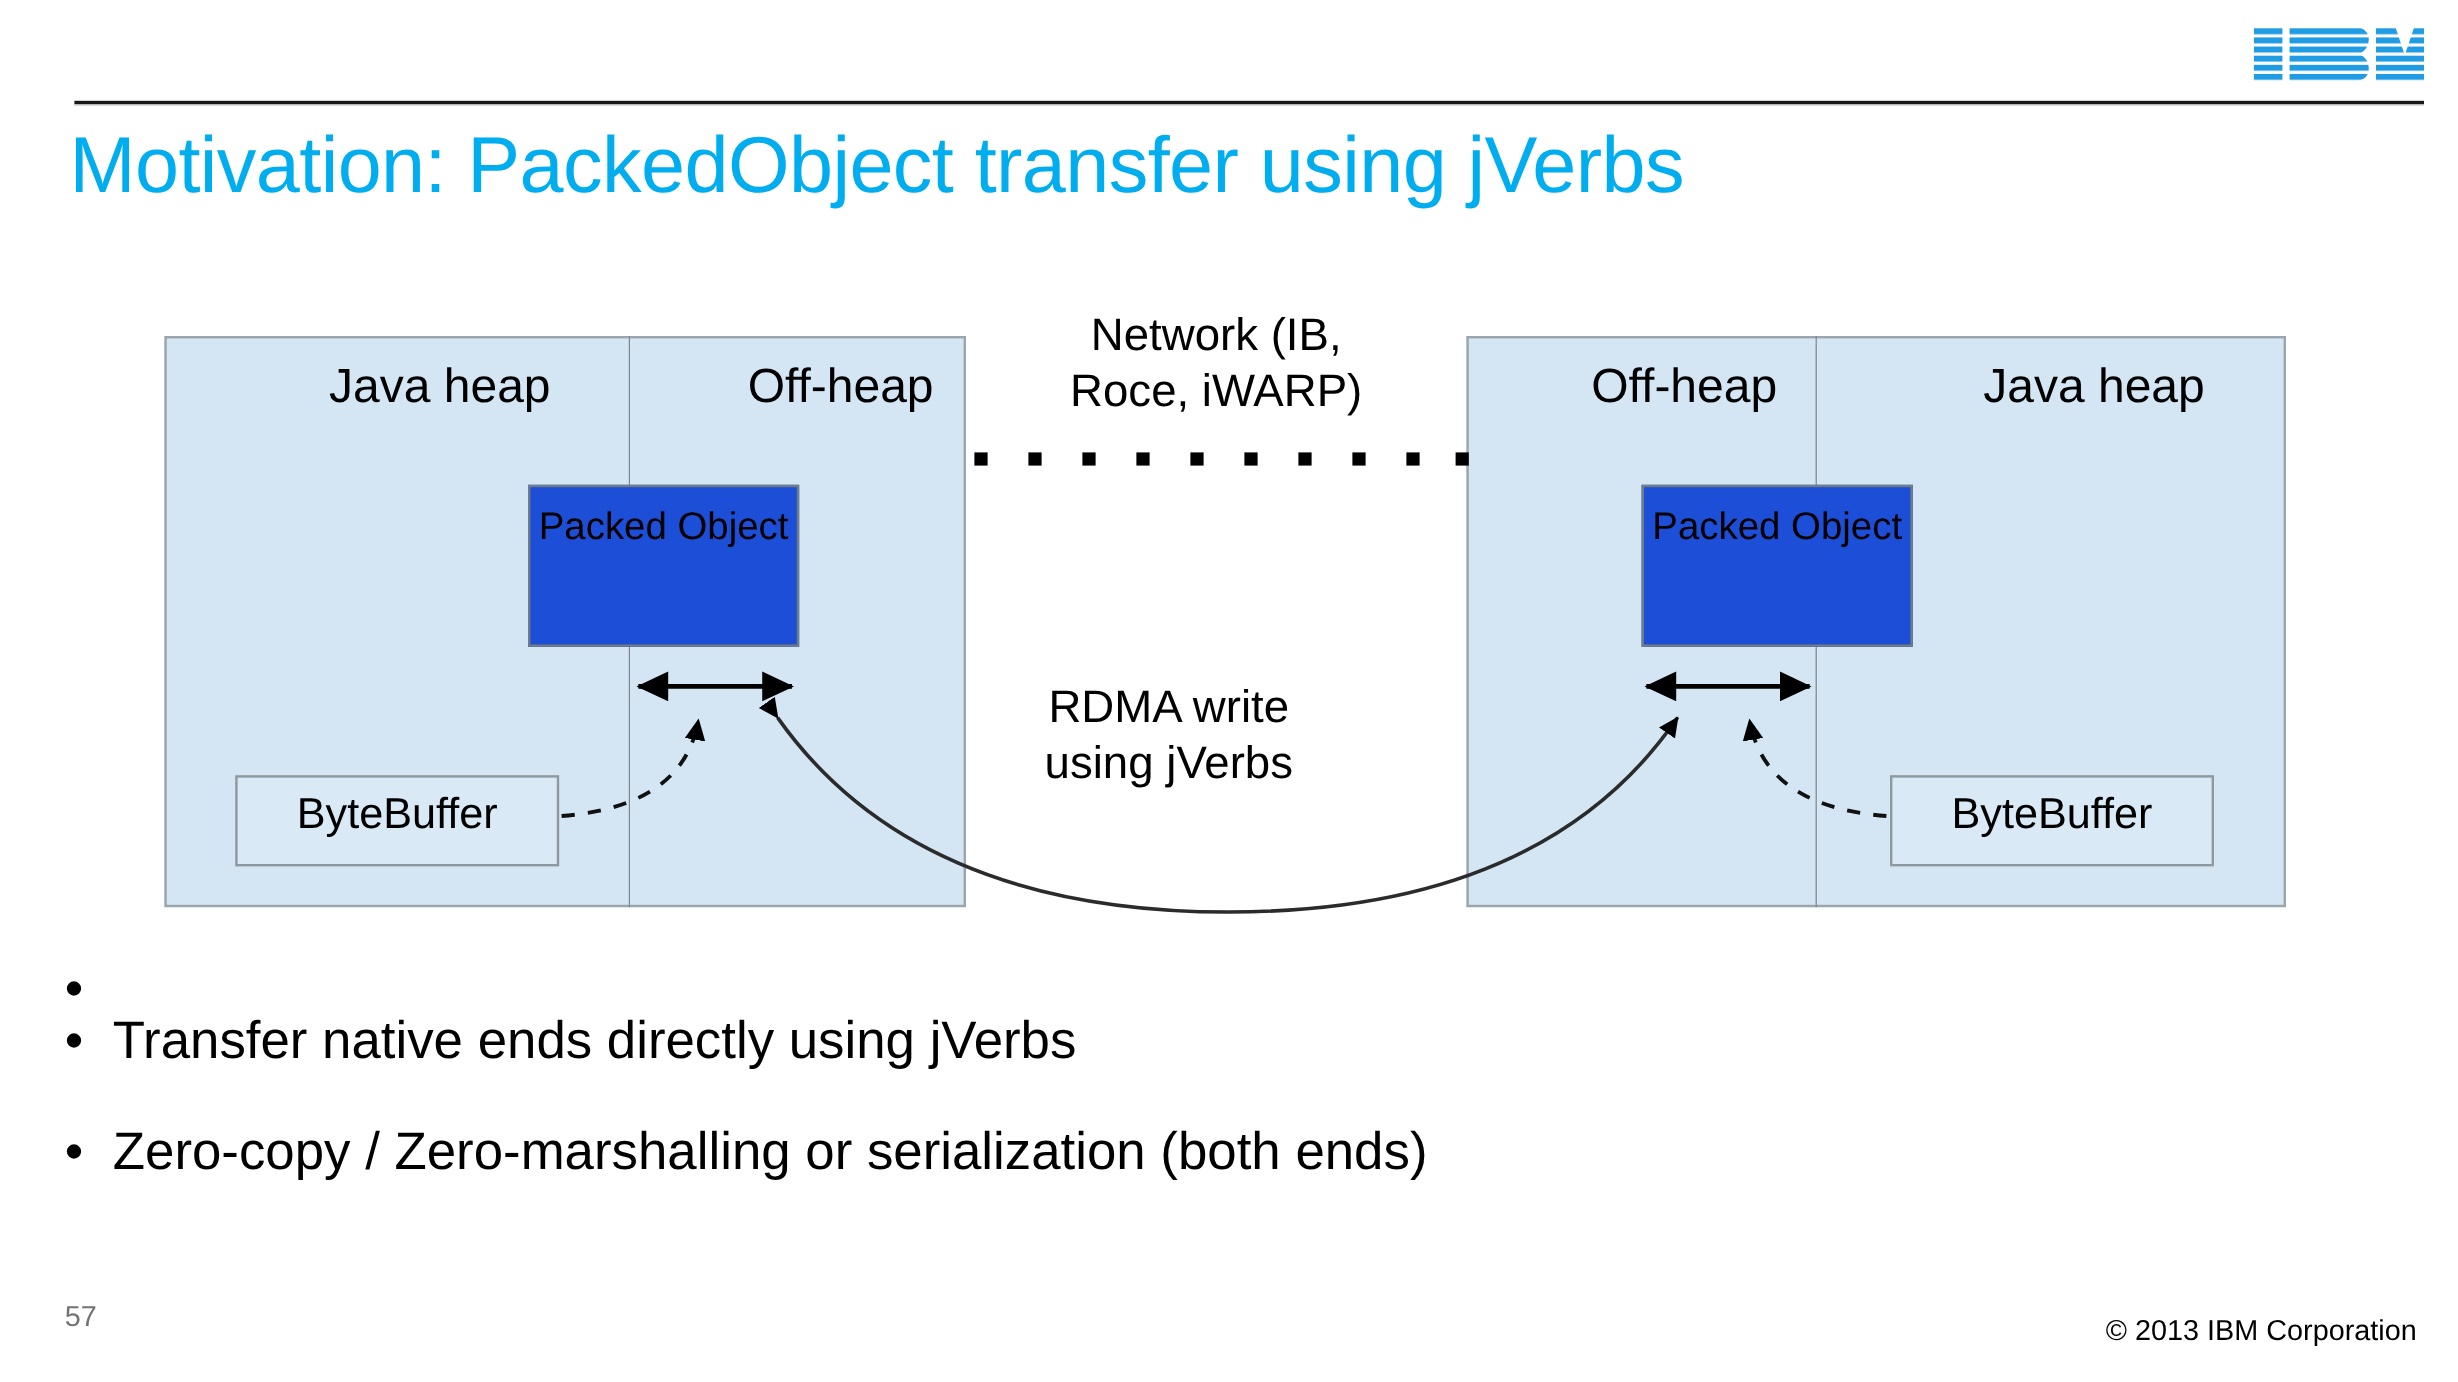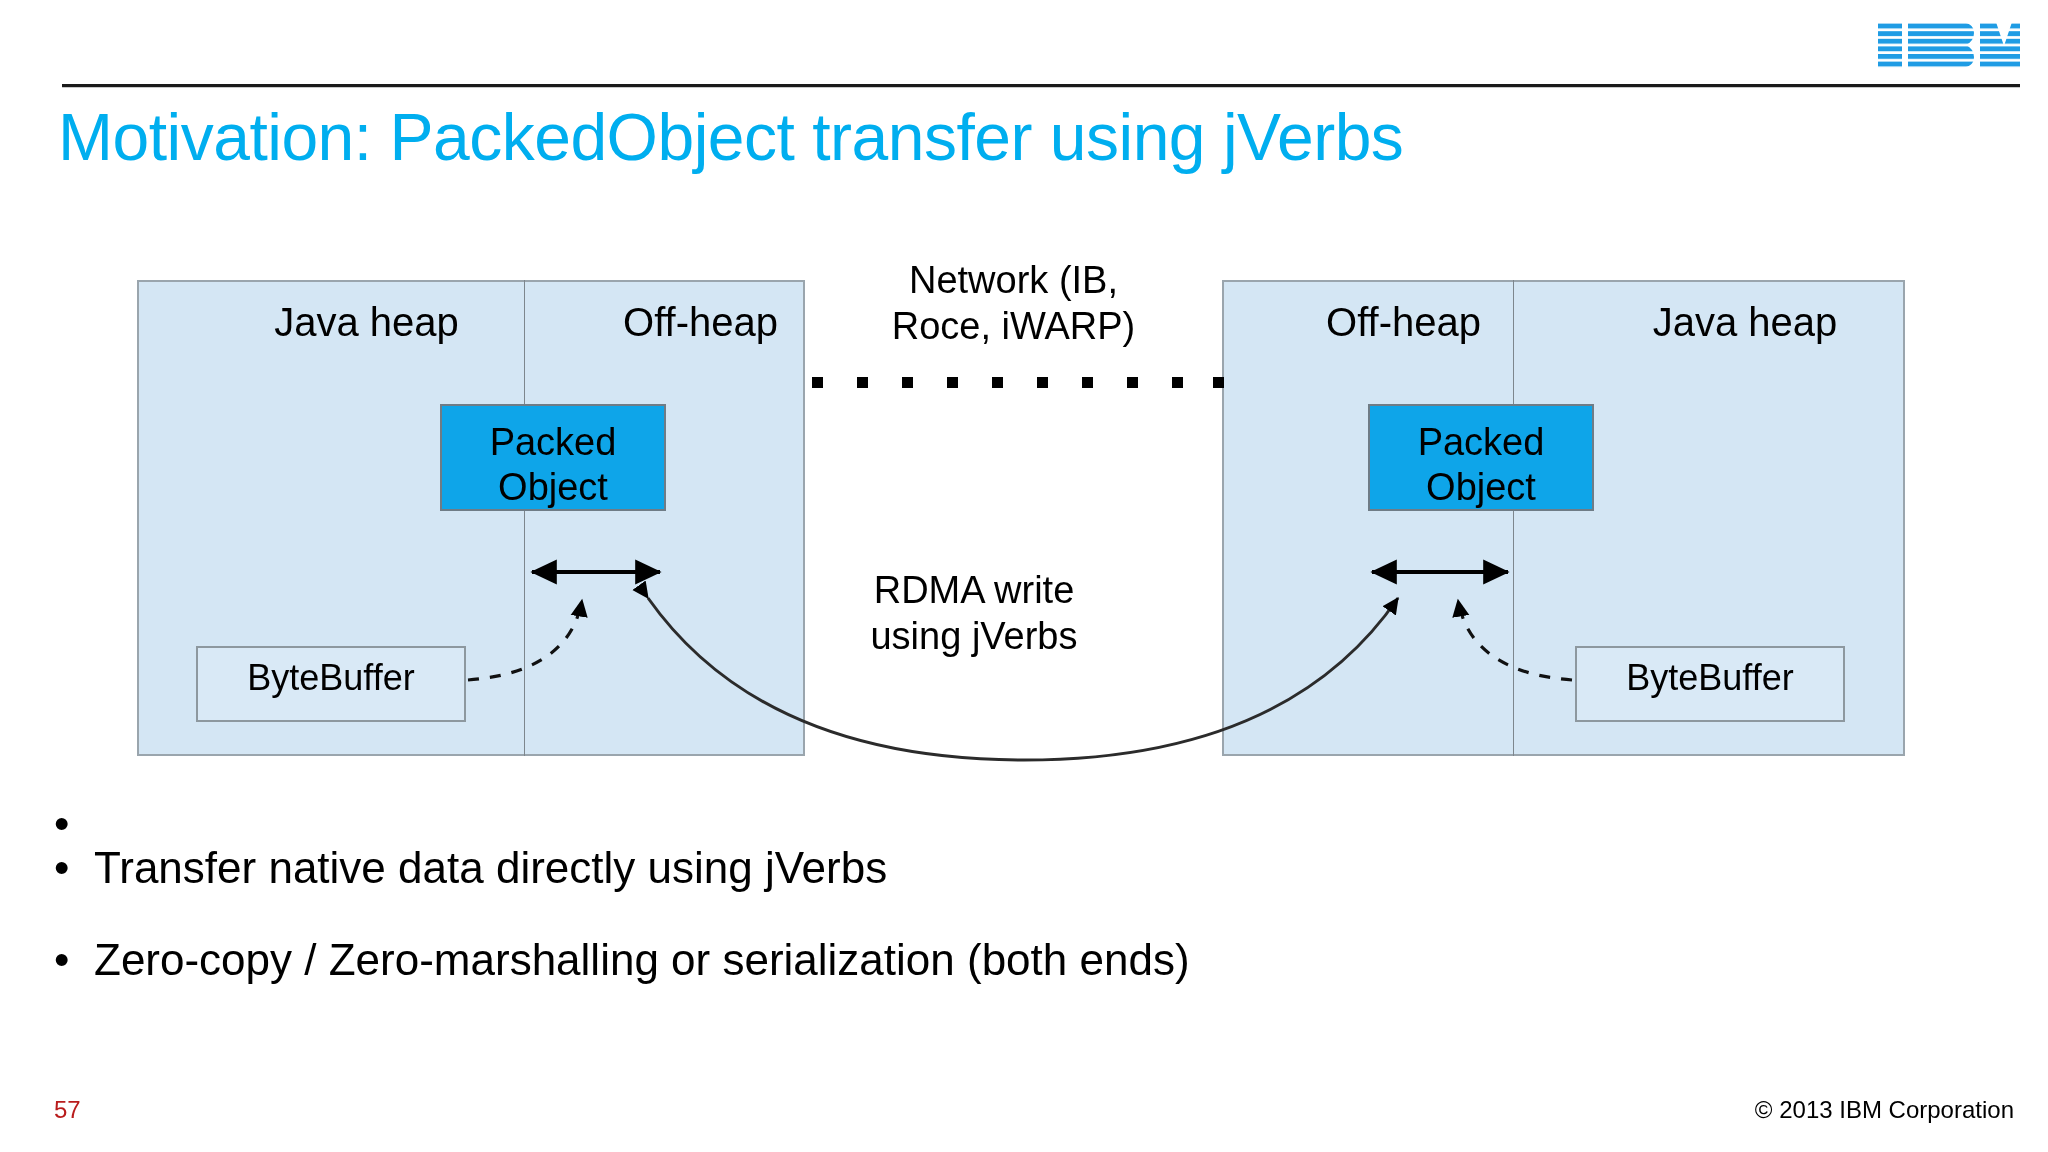--- a/index.html
+++ b/index.html
@@ -75,25 +75,25 @@
     padding-left: 36px;
   }
   #label-java-heap-left  { left: 137px;  top: 300px; width: 387px; }
   #label-off-heap-left   { left: 524px;  top: 300px; width: 281px; }
   #label-off-heap-right  { left: 1222px; top: 300px; width: 291px; }
   #label-java-heap-right { left: 1513px; top: 300px; width: 392px; }
 
   .packed-object-box {
     position: absolute;
     width: 226px;
-    height: 107px;
-    background: #0ea5e9;
+    height: 135px;
+    background: #1d4ed8;
     border: 2px solid #6f7c86;
     box-sizing: border-box;
-    font-size: 38px;
+    font-size: 32px;
     line-height: 1.18;
     color: #000000;
     text-align: center;
     padding-top: 14px;
     box-sizing: border-box;
   }
   #packed-object-left  { left: 440px;  top: 404px; }
   #packed-object-right { left: 1368px; top: 404px; }
 
   .bytebuffer-box {
@@ -156,23 +156,23 @@
     left: 8px;
     top: 0;
     font-size: 44px;
     line-height: 1.1;
   }
 
   
   #slide-number {
     position: absolute;
     left: 54px;
-    bottom: 28px;
+    bottom: 40px;
     font-size: 24px;
-    color: #b91c1c;
+    color: #737373;
   }
   #copyright {
     position: absolute;
     right: 34px;
     bottom: 28px;
     font-size: 24px;
     color: #000000;
     white-space: nowrap;
   }
 </style>
@@ -263,21 +263,21 @@
 
   <path d="M 648 598 C 720 700 840 760 1024 760 C 1208 760 1328 700 1398 598" fill="none" stroke="#2b2b2b" stroke-width="3" marker-start="url(#arrow-curve)" marker-end="url(#arrow-curve)"></path>
 </svg>
 
 <ul id="bullet-list">
   <li>
     <span class="bullet-dot">•</span>
   </li>
   <li>
     <span class="bullet-dot">•</span>
-    <span>Transfer native data directly using jVerbs</span>
+    <span>Transfer native ends directly using jVerbs</span>
   </li>
   <li>
     <span class="bullet-dot">•</span>
     <span>Zero-copy / Zero-marshalling or serialization (both ends)</span>
   </li>
 </ul>
 
 <div id="slide-number">57</div>
 <div id="copyright">© 2013 IBM Corporation</div>
 

